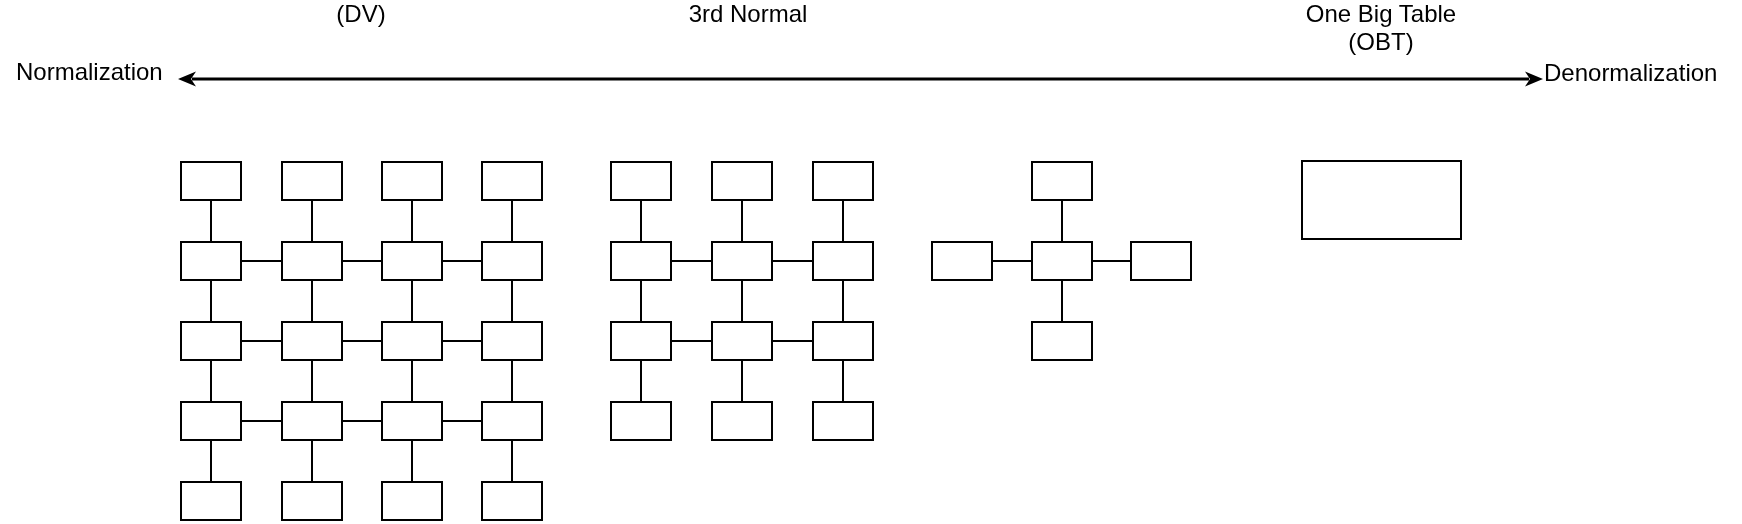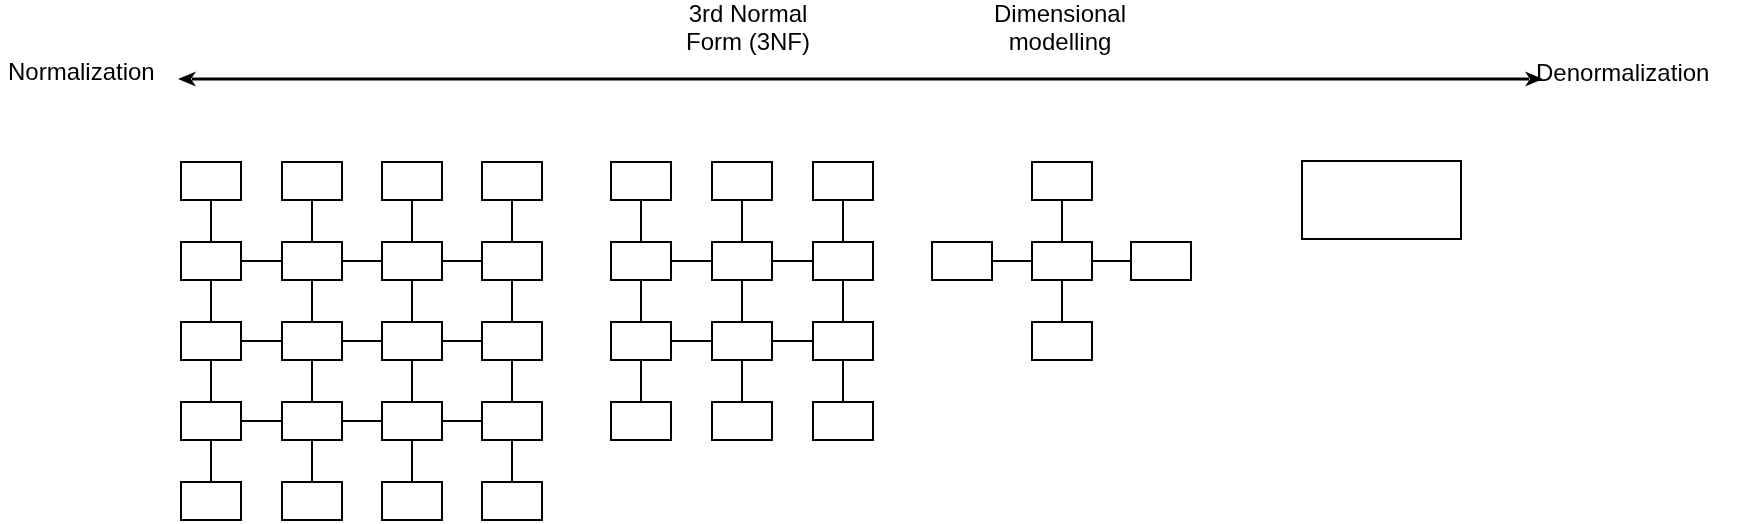--- a/index.html
+++ b/index.html
@@ -19,20 +19,21 @@
     text-align: center;
     font-size: 24px;
     line-height: 28px;
     white-space: nowrap;
   }
   .side-label {
     position: absolute;
     font-size: 24px;
     line-height: 28px;
     white-space: nowrap;
+    margin-left: 8px;
   }
   .arrow-svg { position: absolute; left: 0; top: 0; pointer-events: none; }
   .tbox {
     position: absolute;
     border: 2px solid #000000;
     background: #ffffff;
   }
   .conn { position: absolute; background: #000000; }
 </style>
 </head>
@@ -44,32 +45,32 @@
 
   <div class="side-label" style="left:1536px; top:59px;text-align:center;">Denormalization</div>
 
   <svg class="arrow-svg" width="1742" height="524" viewBox="0 0 1742 524">
       <line x1="192" x2="1529" y1="79" y2="79" stroke="#000000" stroke-width="3"></line>
       <polygon points="178,79 196,71.5 191,79 196,86.5" fill="#000000"></polygon>
       <polygon points="1543,79 1525,71.5 1530,79 1525,86.5" fill="#000000"></polygon>
     </svg>
 
   <div class="approach-label" style="left: 211px;">
+    <div>(DV)</div>
   </div>
 
   <div class="approach-label" style="left: 598px;">
     <div>3rd Normal</div>
-    <div>Form (3NF)</div>
   </div>
 
-  <div class="approach-label" style="left: 910px;">
-    <div>Dimensional</div>
-    <div>modelling</div>
+
+  <div class="approach-label" style="left: 1231px;">
+    <div>One Big Table</div>
+    <div>(OBT)</div>
   </div>
-
 
   <div>
       <div class="tbox" style="left: 180px; top: 161px; width: 62px; height: 40px;"></div>
       <div class="conn" style="left: 210px; top: 201px; width: 2px; height: 40px;"></div>
       <div class="tbox" style="left: 180px; top: 241px; width: 62px; height: 40px;"></div>
       <div class="conn" style="left: 210px; top: 281px; width: 2px; height: 40px;"></div>
       <div class="tbox" style="left: 180px; top: 321px; width: 62px; height: 40px;"></div>
       <div class="conn" style="left: 210px; top: 361px; width: 2px; height: 40px;"></div>
       <div class="tbox" style="left: 180px; top: 401px; width: 62px; height: 40px;"></div>
       <div class="conn" style="left: 210px; top: 441px; width: 2px; height: 40px;"></div>

